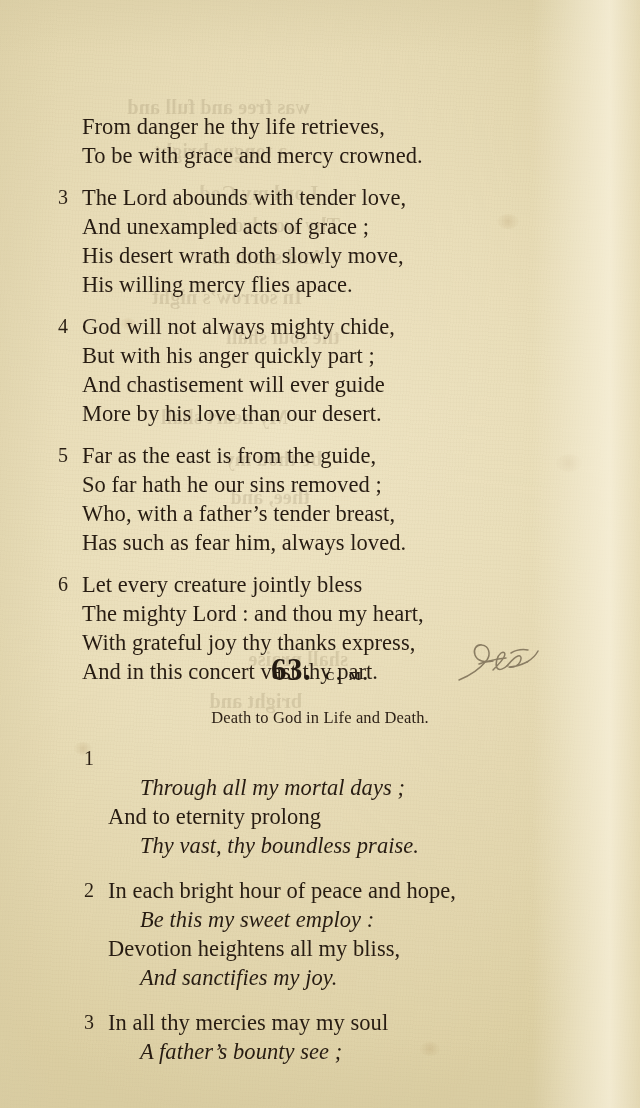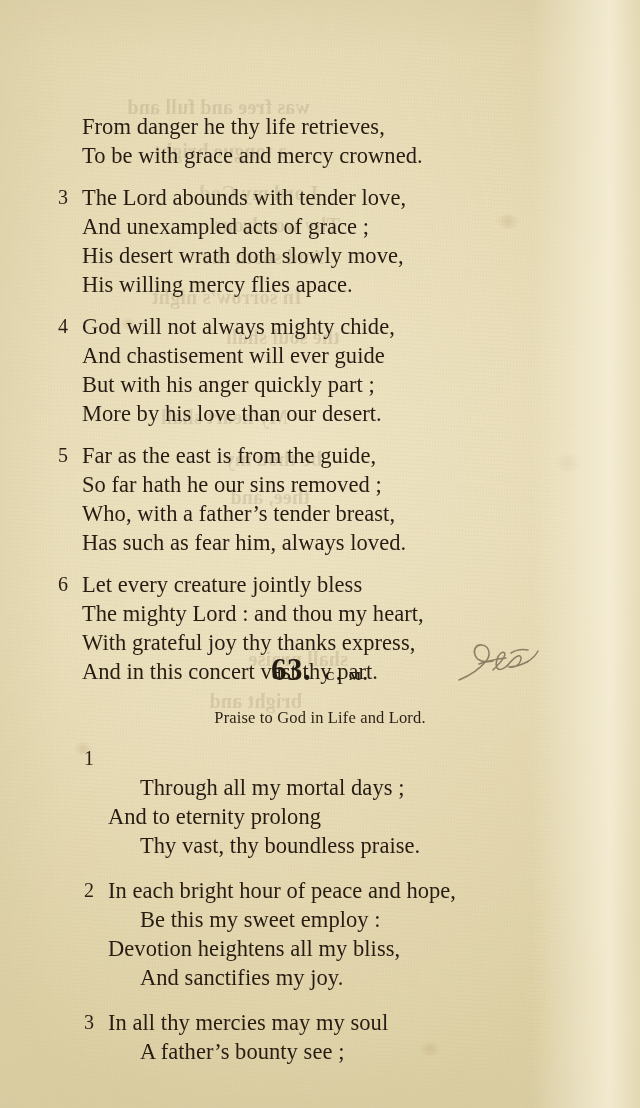--- a/index.html
+++ b/index.html
@@ -155,20 +155,21 @@
   .vline .num {
     position: absolute;
     left: 52px;
     width: 22px;
     text-align: center;
     font-size: 20px;
     color: #2a1f14;
   }
   .vline.ind {
     padding-left: 117px;
+    font-style: italic;
   }
   .sc {
     font-variant: small-caps;
     text-transform: lowercase;
   }
 
   
   .hymn-head {
     position: absolute;
     left: 0;
@@ -272,22 +273,22 @@
           <div class="vline"><span>To be with grace and mercy crowned.</span></div>
         </div>
         <div class="stanza">
           <div class="vline"><span class="num">3</span><span>The Lord abounds with tender love,</span></div>
           <div class="vline"><span>And unexampled acts of grace ;</span></div>
           <div class="vline"><span>His desert wrath doth slowly move,</span></div>
           <div class="vline"><span>His willing mercy flies apace.</span></div>
         </div>
         <div class="stanza">
           <div class="vline"><span class="num">4</span><span>God will not always mighty chide,</span></div>
+          <div class="vline"><span>But with his anger quickly part ;</span></div>
           <div class="vline"><span>And chastisement will ever guide</span></div>
-          <div class="vline"><span>But with his anger quickly part ;</span></div>
           <div class="vline"><span>More by his love than our desert.</span></div>
         </div>
         <div class="stanza">
           <div class="vline"><span class="num">5</span><span>Far as the east is from the guide,</span></div>
           <div class="vline"><span>So far hath he our sins removed ;</span></div>
           <div class="vline"><span>Who, with a father’s tender breast,</span></div>
           <div class="vline"><span>Has such as fear him, always loved.</span></div>
         </div>
         <div class="stanza">
           <div class="vline"><span class="num">6</span><span>Let every creature jointly bless</span></div>
@@ -307,21 +308,21 @@
       <svg width="96" height="62" viewBox="0 0 96 62" fill="none" stroke="#8a7d63" stroke-width="1.5" stroke-linecap="round" stroke-linejoin="round">
         <path d="M10 44 C 20 40, 30 34, 38 24 C 42 18, 40 10, 33 9 C 27 8, 24 14, 26 19 C 28 25, 36 27, 44 25"></path>
         <path d="M30 28 C 38 25, 48 23, 57 22"></path>
         <path d="M44 34 C 49 29, 53 25, 55 21 C 57 17, 55 15, 52 17 C 48 20, 46 28, 48 32 C 50 35, 55 33, 59 29"></path>
         <path d="M58 30 C 62 25, 66 21, 69 20 C 72 19, 73 22, 71 26 C 69 30, 64 32, 60 31 C 66 31, 72 29, 78 26"></path>
         <path d="M62 17 C 67 14, 73 13, 79 14"></path>
         <path d="M78 26 C 83 23, 87 19, 89 15"></path>
       </svg>
     </div>
 
-    <div class="hymn-subtitle">Praise to God in Life and Lord.</div>
+    <div class="hymn-subtitle">Death to God in Life and Death.</div>
 
     <div class="verses2" id="verses-2">
         <div class="stanza">
           <div class="vline"><span class="num">1</span></div>
           <div class="vline ind"><span>Through all my mortal days ;</span></div>
           <div class="vline"><span>And to eternity prolong</span></div>
           <div class="vline ind"><span>Thy vast, thy boundless praise.</span></div>
         </div>
         <div class="stanza">
           <div class="vline"><span class="num">2</span><span>In each bright hour of peace and hope,</span></div>

